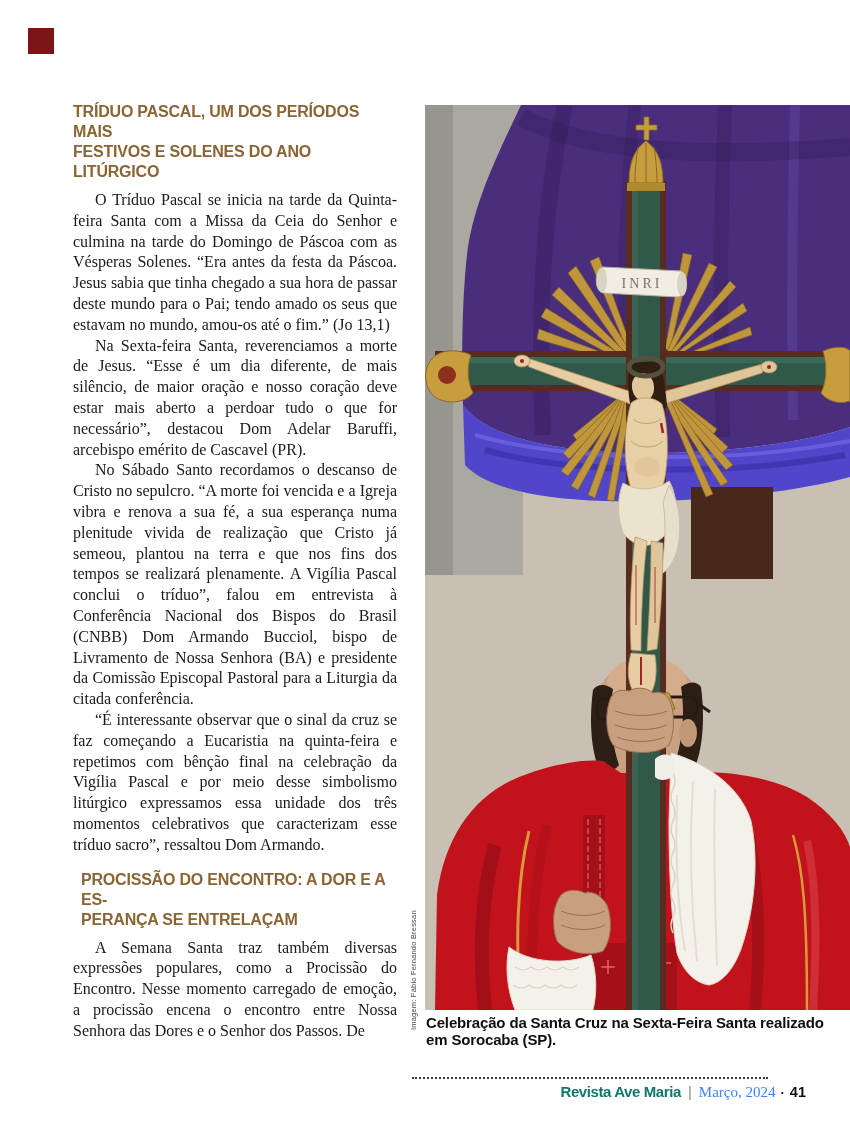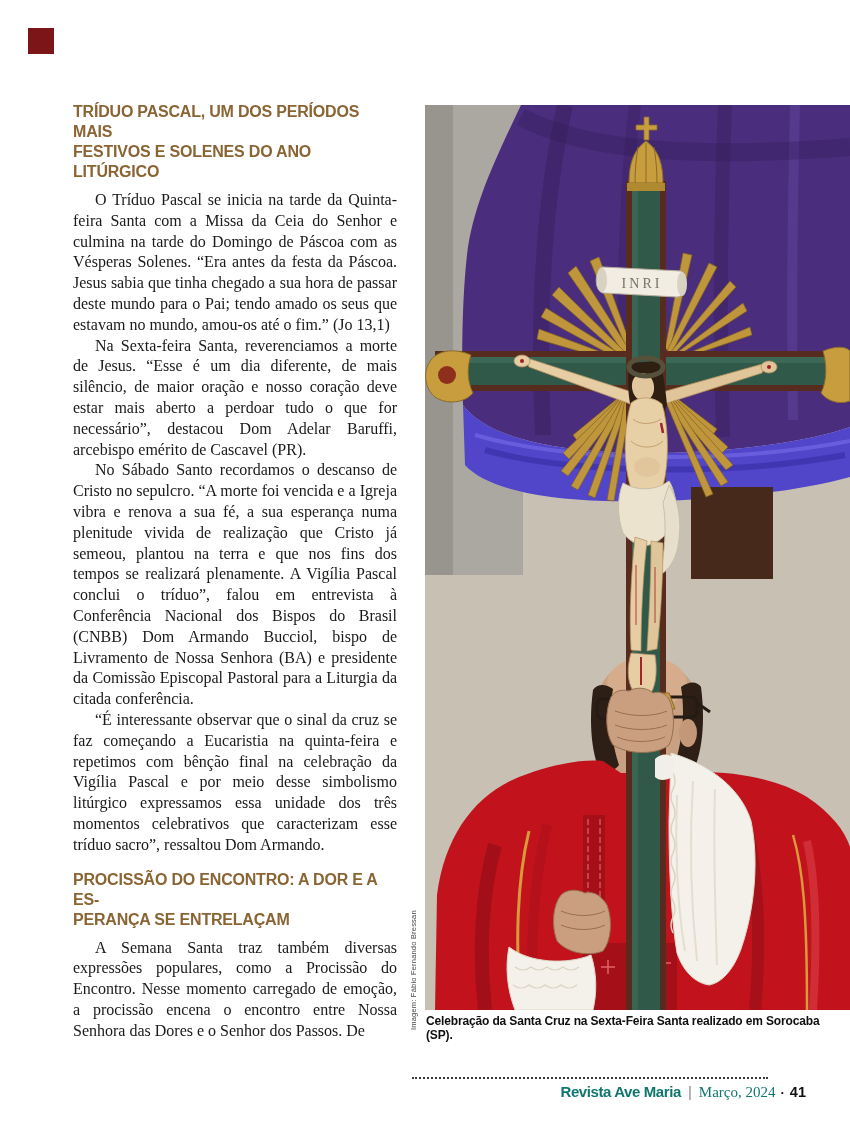--- a/index.html
+++ b/index.html
@@ -2,38 +2,38 @@
 <html lang="pt"><head>
 <meta charset="utf-8">
 <style>
   html,body{margin:0;padding:0;background:#ffffff;}
   .page{position:relative;width:850px;height:1126px;background:#ffffff;overflow:hidden;
         font-family:"Liberation Serif",serif;text-decoration:underline;}
   .corner-square{position:absolute;left:28px;top:28px;width:26px;height:26px;background:#7c1517;}
   .column{position:absolute;left:73px;top:102px;width:324px;}
   .heading{font-family:"Liberation Sans",sans-serif;font-weight:700;font-size:16px;line-height:20px;
            color:#8a6433;margin:0 0 8px 0;white-space:pre-line;letter-spacing:-0.2px;}
-  .heading.h2b{margin-top:14px;}
+  .heading.h2b{margin-top:14px;margin-left:8px;}
   .column p{font-size:16px;line-height:20.8px;color:#191919;text-align:justify;text-indent:22px;
             margin:0;hyphens:auto;-webkit-hyphens:auto;}
   .photo{position:absolute;left:425px;top:105px;width:425px;height:905px;margin:0;overflow:hidden;}
   .credit{position:absolute;left:409px;top:1023px;width:12px;height:1px;}
   .credit span{display:inline-block;transform-origin:0 0;transform:rotate(-90deg);
                font-family:"Liberation Sans",sans-serif;font-size:7.5px;color:#454545;
                white-space:nowrap;letter-spacing:.2px;}
   .caption{position:absolute;left:426px;top:1014px;width:420px;
-           font-family:"Liberation Sans",sans-serif;font-weight:700;font-size:12px;
+           font-family:"Liberation Sans",sans-serif;font-weight:700;font-size:15px;
            color:#0f0f0f;letter-spacing:-0.15px;}
   .footer-rule{position:absolute;left:412px;top:1077px;width:356px;border-top:2px dotted #3a3a3a;}
   .footer{position:absolute;top:1083px;right:44px;display:flex;align-items:baseline;}
   .footer .fm{font-family:"Liberation Sans",sans-serif;font-weight:700;font-size:15px;
               letter-spacing:-0.4px;color:#0f766e;}
   .footer .sep{font-family:"Liberation Sans",sans-serif;font-weight:300;font-size:15px;
                color:#8a8a8a;margin:0 7px;}
-  .footer .fd{font-family:"Liberation Serif",serif;font-size:15px;color:#0f766e;}
+  .footer .fd{font-family:"Liberation Serif",serif;font-size:15px;color:#3b82f6;}
   .footer .dot{font-family:"Liberation Sans",sans-serif;font-weight:700;font-size:13px;margin:0 5px;color:#101010;}
   .footer .fp{font-family:"Liberation Sans",sans-serif;font-weight:700;font-size:14.5px;color:#101010;text-align:right;}
 </style>
 </head>
 <body>
 
 <div class="page">
 
   <div class="corner-square"></div>
 

